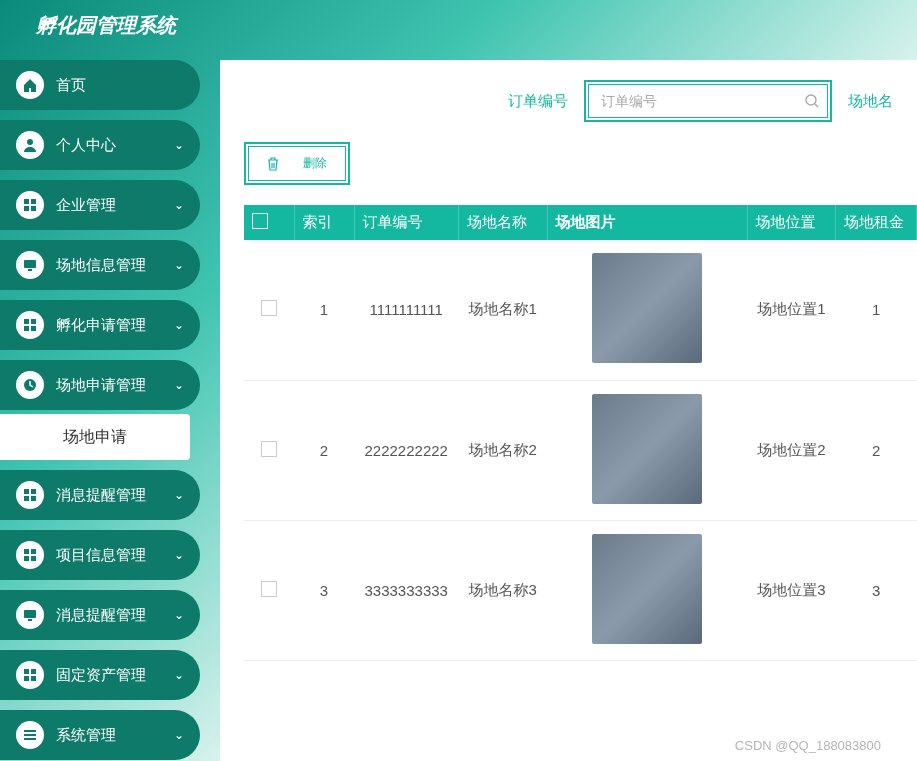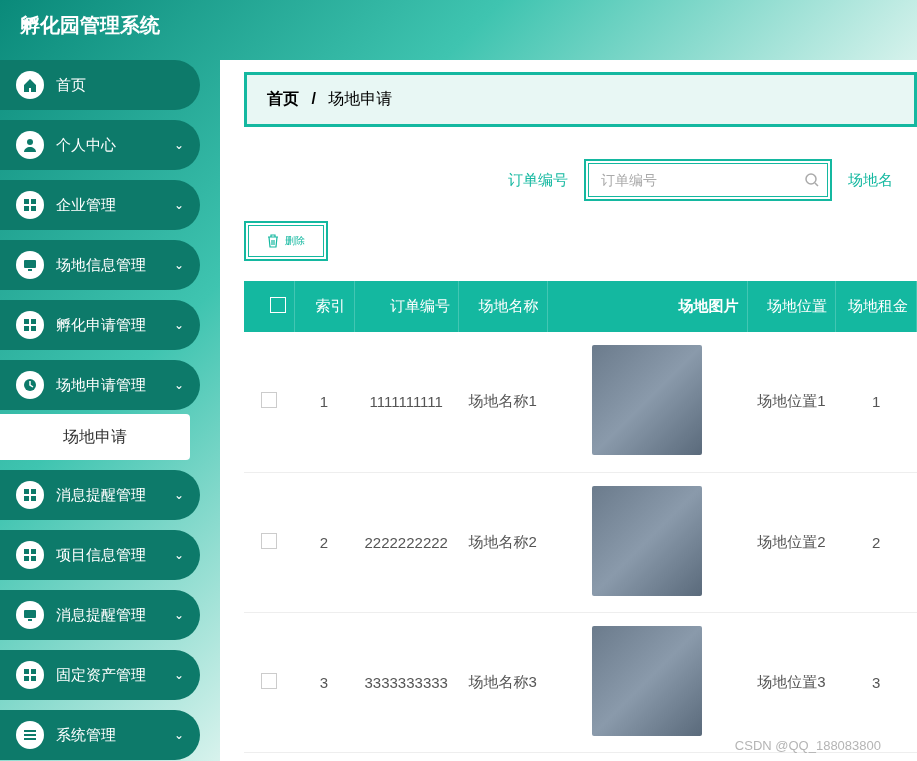--- a/index.html
+++ b/index.html
@@ -1,18 +1,18 @@
 <!DOCTYPE html>
 <html><head>
   <meta charset="utf-8">
   <style>
     * { margin: 0; padding: 0; box-sizing: border-box; }
     body { font-family: "Microsoft YaHei", sans-serif; background: linear-gradient(135deg, #0a8a7a 0%, #3fc4b0 30%, #e0f5f0 60%, #15a08a 100%); width: 917px; height: 761px; overflow: hidden; position: relative; }
     
-    .header { height: 50px; padding: 12px 20px; color: #fff; font-size: 20px; font-weight: bold; }
+    .header { height: 50px; padding: 12px 36px; color: #fff; font-size: 20px; font-weight: bold; font-style: italic; }
     
     .sidebar { width: 200px; position: absolute; left: 0; top: 60px; }
     .nav-item { background: #0d7a6a; color: #fff; height: 50px; display: flex; align-items: center; padding: 0 16px; margin-bottom: 10px; border-radius: 0 25px 25px 0; cursor: pointer; position: relative; }
     .nav-sub { background: #fff; color: #333; height: 46px; display: flex; align-items: center; justify-content: center; margin: -6px 0 10px 0; width: 190px; border-radius: 0 4px 4px 0; }
     .nav-icon { width: 28px; height: 28px; background: #fff; border-radius: 50%; display: flex; align-items: center; justify-content: center; margin-right: 12px; color: #0d7a6a; flex-shrink: 0; }
     .nav-label { flex: 1; font-size: 15px; }
     .nav-chevron { font-size: 12px; }
     
     .main { position: absolute; left: 220px; top: 60px; right: 0; bottom: 0; background: #fff; overflow: hidden; }
     .breadcrumb-bar { background: #e8f7f4; border: 3px solid #14b8a0; margin: 12px 0 12px 24px; padding: 14px 20px; font-size: 16px; }
@@ -22,24 +22,24 @@
     .filter-row { display: flex; align-items: center; padding: 20px 24px 10px; gap: 16px; justify-content: flex-end; }
     .filter-label { color: #14b8a0; font-size: 15px; }
     .search-wrap { border: 2px solid #14b8a0; padding: 2px; }
     .search-inner { border: 1px solid #14b8a0; display: flex; align-items: center; width: 240px; }
     .search-input { border: none; padding: 8px 12px; flex: 1; font-size: 14px; outline: none; }
     .search-input::placeholder { color: #aaa; }
     .search-icon { padding: 0 10px; color: #aaa; }
     
     .toolbar { padding: 10px 24px 20px; }
     .del-wrap { border: 2px solid #14b8a0; padding: 2px; display: inline-block; }
-    .del-btn { border: 1px solid #14b8a0; background: #fff; color: #14b8a0; padding: 8px 18px; font-size: 10px; cursor: pointer; display: flex; align-items: center; gap: 6px; }
+    .del-btn { border: 1px solid #14b8a0; background: #fff; color: #14b8a0; padding: 8px 18px; font-size: 12px; cursor: pointer; display: flex; align-items: center; gap: 24px; }
     
     .table { width: calc(100% - 24px); margin-left: 24px; border-collapse: collapse; }
-    .table th { background: #14b8a0; color: #fff; padding: 16px 8px; font-weight: normal; font-size: 15px; text-align: right; border-right: 1px solid rgba(255,255,255,0.2); }
+    .table th { background: #14b8a0; color: #fff; padding: 8px 8px; font-weight: normal; font-size: 15px; text-align: left; border-right: 1px solid rgba(255,255,255,0.2); }
     .table td { padding: 10px 8px; text-align: center; border-bottom: 1px solid #eee; font-size: 15px; color: #555; vertical-align: middle; }
     .table tbody tr { height: 140px; }
     .cb { width: 16px; height: 16px; border: 1px solid #ccc; display: inline-block; }
     .th-cb { width: 16px; height: 16px; border: 1px solid #fff; display: inline-block; }
     .img-cell { width: 110px; height: 110px; background: linear-gradient(135deg, #6b7b8c 0%, #8a9aab 50%, #5a6a7b 100%); display: inline-block; border-radius: 2px; }
     
     .watermark { position: absolute; bottom: 8px; right: 36px; color: rgba(130,130,130,0.6); font-size: 13px; }
     
     svg { display: block; }
   </style>
@@ -167,25 +167,20 @@
           <rect x="2" y="7" width="12" height="2" fill="currentColor"></rect>
           <rect x="2" y="11" width="12" height="2" fill="currentColor"></rect>
         </svg>
       </span>
       <span class="nav-label">系统管理</span>
       <span class="nav-chevron">⌄</span>
     </div>
   </div>
 
 <div class="main">
-  <div class="breadcrumb-bar">
-    <strong>首页</strong>
-    <span class="bc-sep">/</span>
-    <span>场地申请</span>
-  </div>
 
   <div class="filter-row">
     <span class="filter-label">订单编号</span>
     <div class="search-wrap">
       <div class="search-inner">
         <input class="search-input" placeholder="订单编号" style="">
         <span class="search-icon">
           <svg width="16" height="16" viewBox="0 0 16 16">
               <circle cx="7" cy="7" r="5" fill="none" stroke="currentColor" stroke-width="1.5"></circle>
               <line x1="11" y1="11" x2="14" y2="14" stroke="currentColor" stroke-width="1.5"></line>

